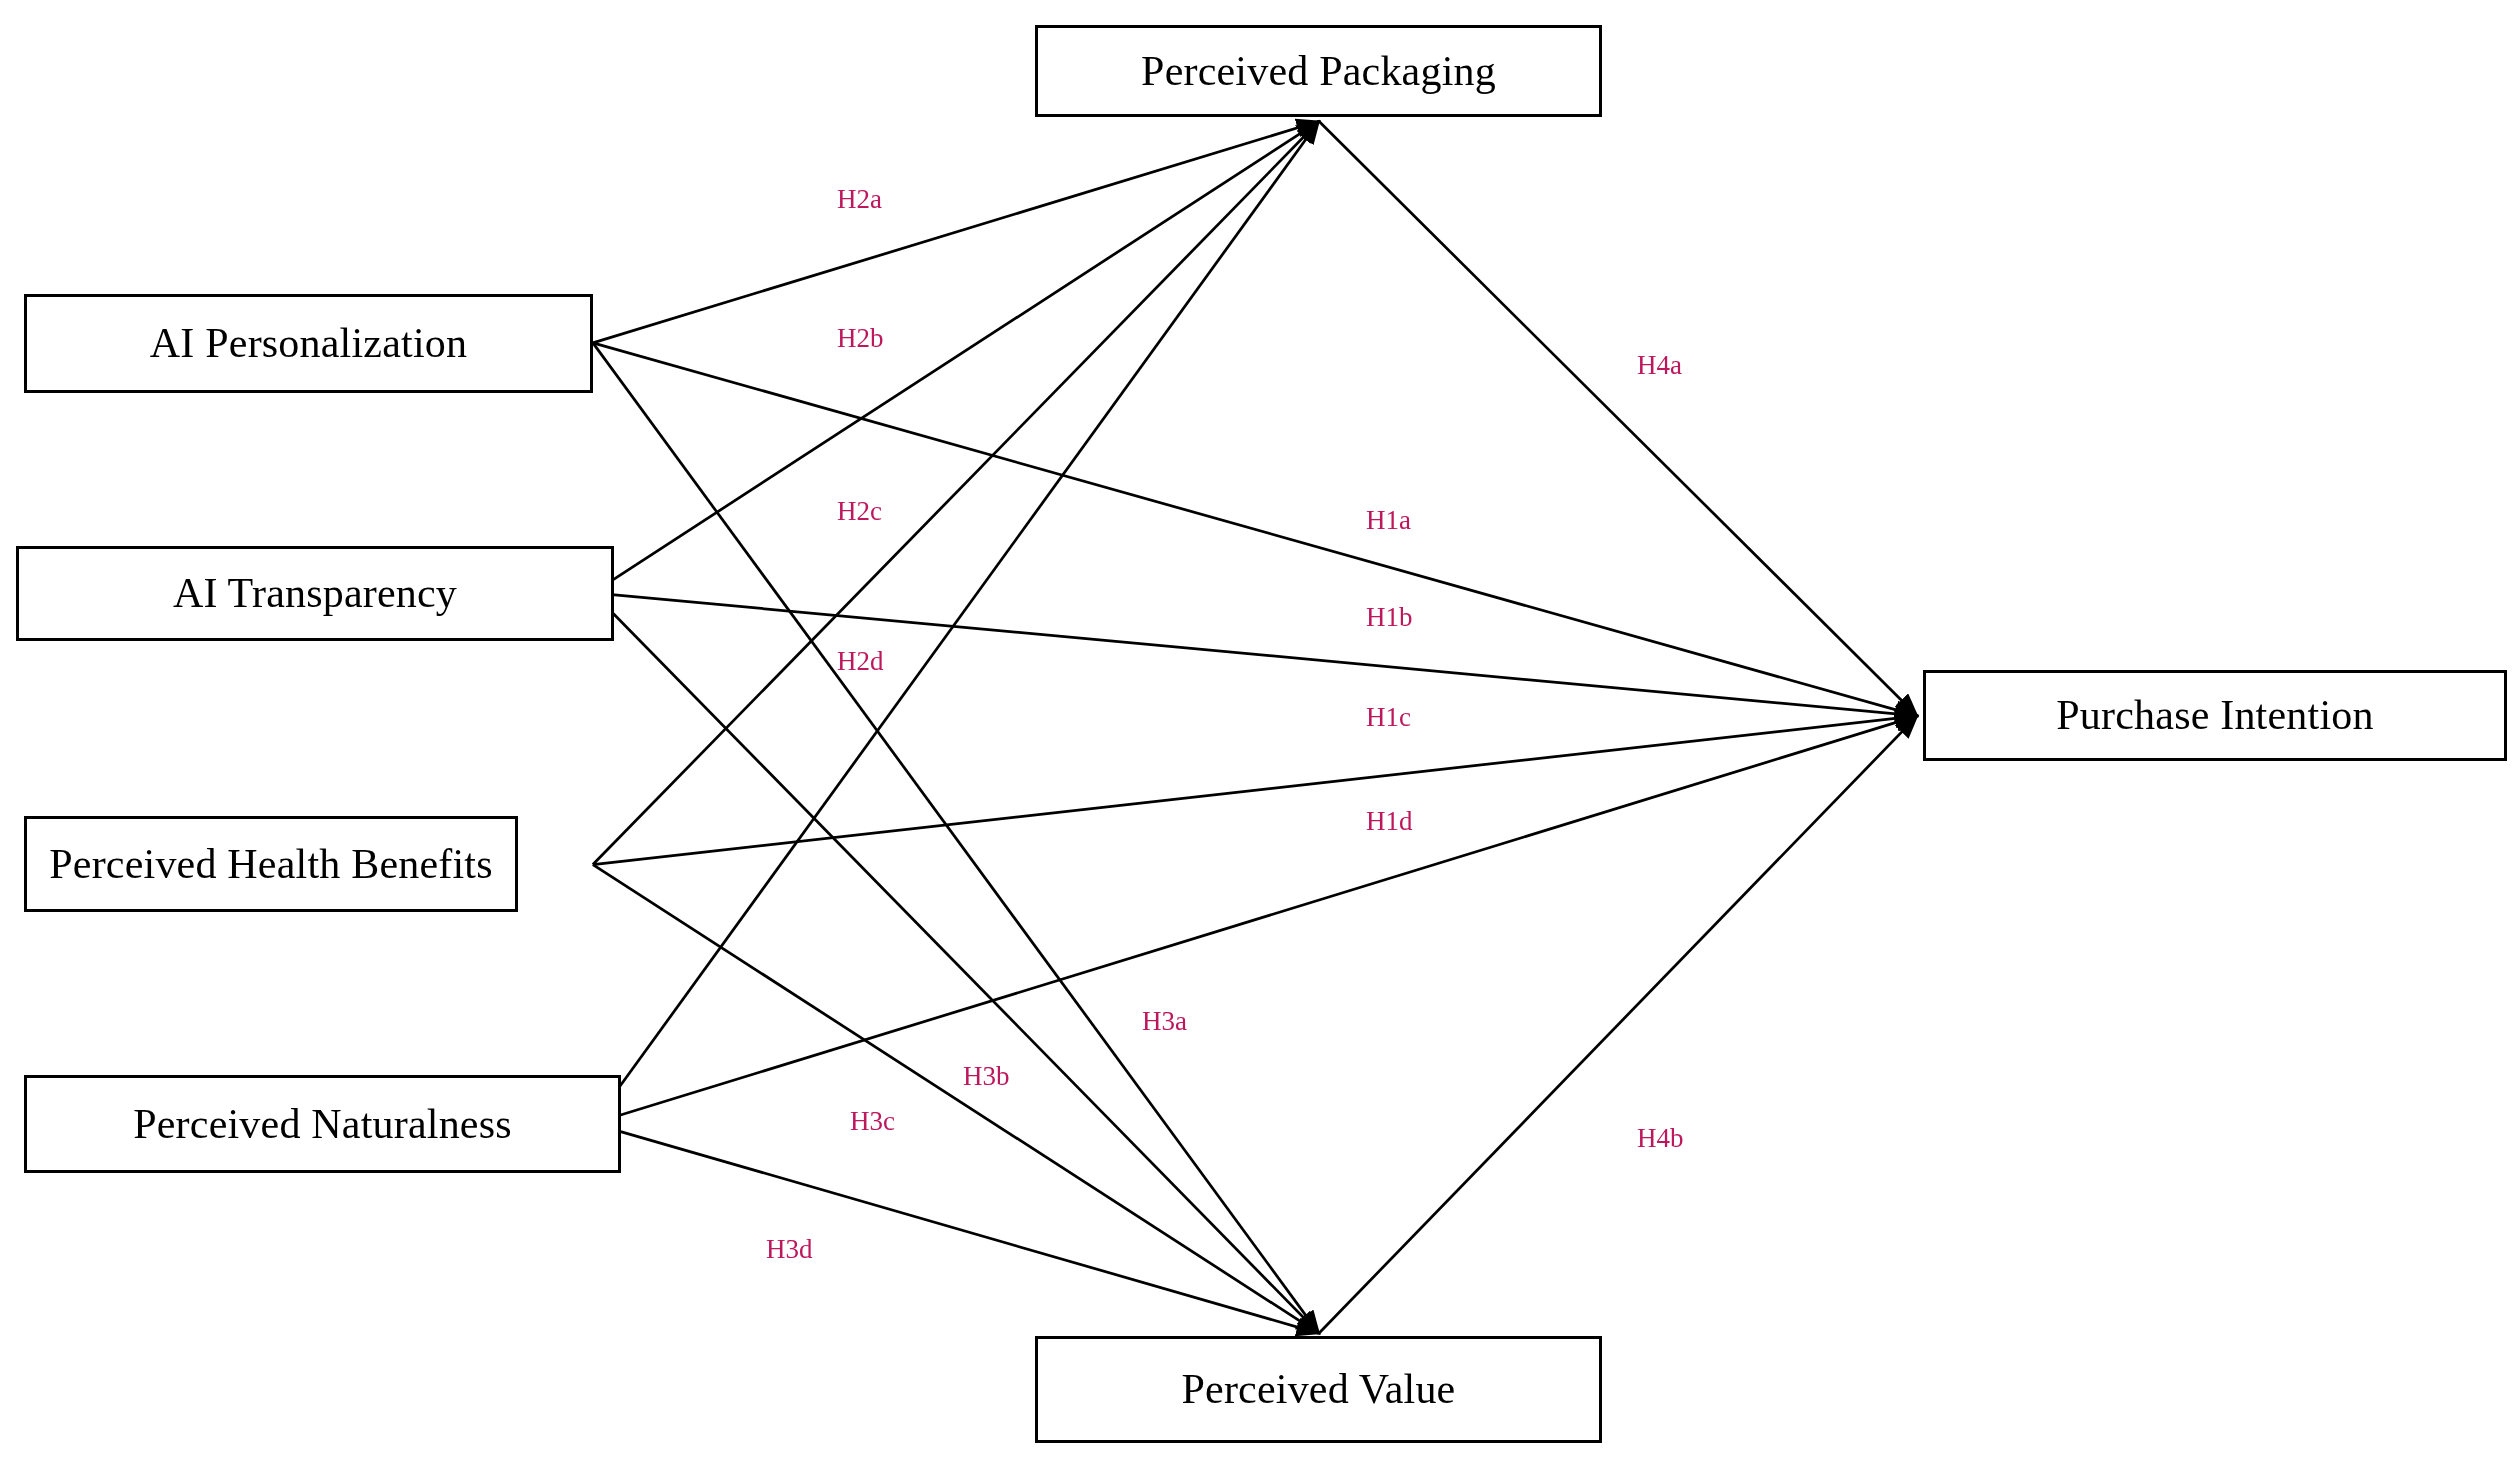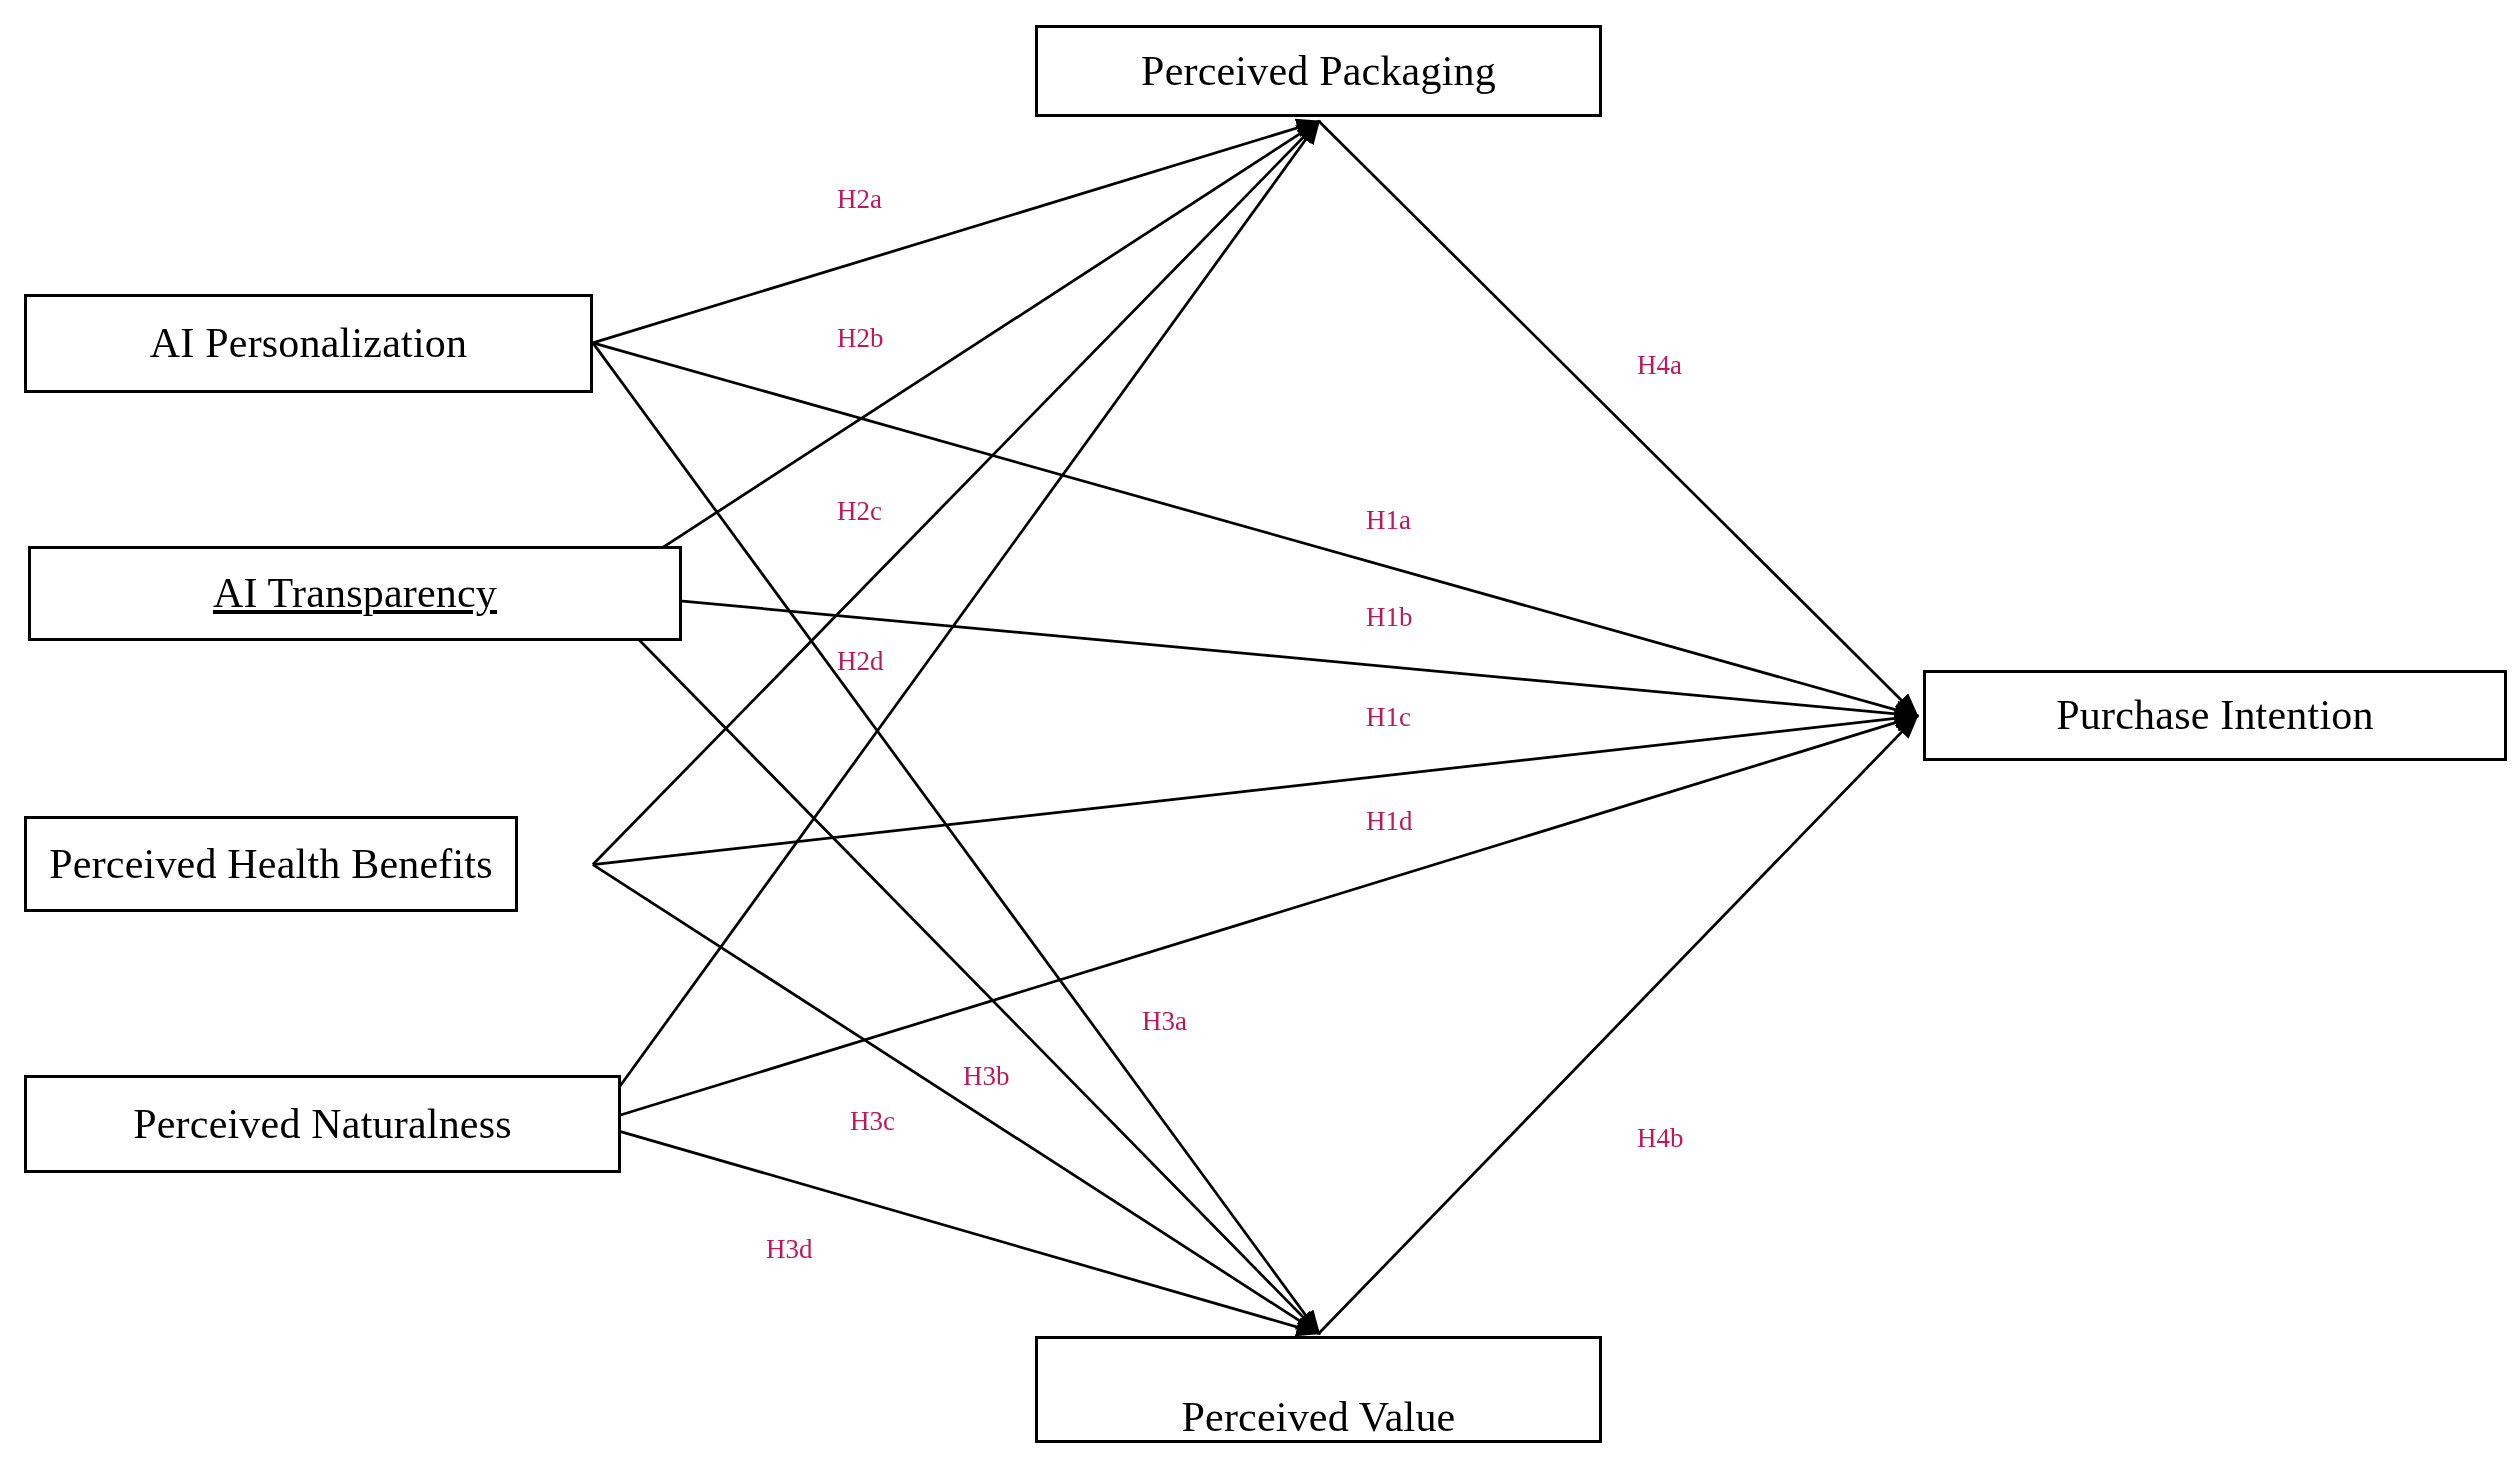--- a/index.html
+++ b/index.html
@@ -76,33 +76,33 @@
         <line x1="650" y1="1232" x2="1446" y2="1462" stroke="#000000" stroke-width="3" marker-end="url(#arrowhead)"></line>
         <line x1="1446" y1="133" x2="2102" y2="785" stroke="#000000" stroke-width="3" marker-end="url(#arrowhead)"></line>
         <line x1="1446" y1="1462" x2="2102" y2="785" stroke="#000000" stroke-width="3" marker-end="url(#arrowhead)"></line>
       </g>
   </svg>
 
   <div id="node-layer">
       <div class="node-box" style="left: 24px; top: 294px; width: 569px; height: 99px;">
         <span class="node-label">AI Personalization</span>
       </div>
-      <div class="node-box" style="left: 28px; top: 546px; width: 654px; height: 95px; text-decoration: underline;">
+      <div class="node-box" style="left: 16px; top: 546px; width: 598px; height: 95px;">
         <span class="node-label">AI Transparency</span>
       </div>
       <div class="node-box" style="left: 24px; top: 816px; width: 494px; height: 96px;">
         <span class="node-label">Perceived Health Benefits</span>
       </div>
       <div class="node-box" style="left: 24px; top: 1075px; width: 597px; height: 98px;">
         <span class="node-label">Perceived Naturalness</span>
       </div>
       <div class="node-box" style="left: 1035px; top: 24.6px; width: 567px; height: 92px;">
         <span class="node-label">Perceived Packaging</span>
       </div>
-      <div class="node-box" style="left: 1035px; top: 1336px; width: 567px; height: 107px; align-items: flex-end;">
+      <div class="node-box" style="left: 1035px; top: 1336px; width: 567px; height: 107px;">
         <span class="node-label">Perceived Value</span>
       </div>
       <div class="node-box" style="left: 1923px; top: 670px; width: 584px; height: 91px;">
         <span class="node-label">Purchase Intention</span>
       </div>
     </div>
 
   <div id="edge-label-layer">
       <span class="edge-label" style="left: 1366px; top: 507px;">H1a</span>
       <span class="edge-label" style="left: 1366px; top: 604px;">H1b</span>

